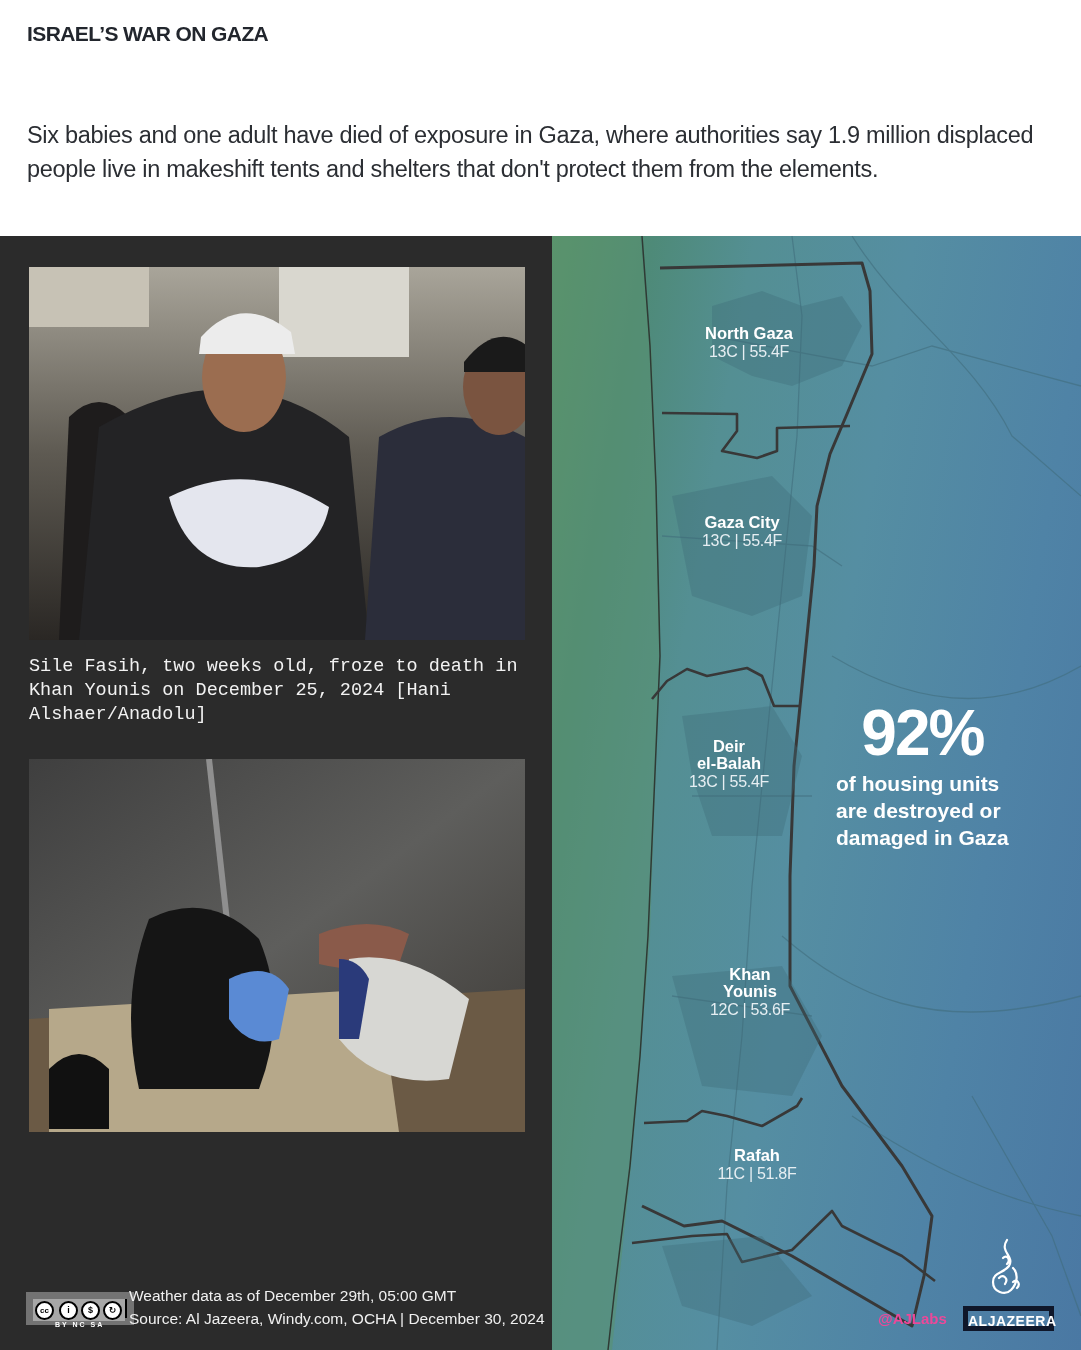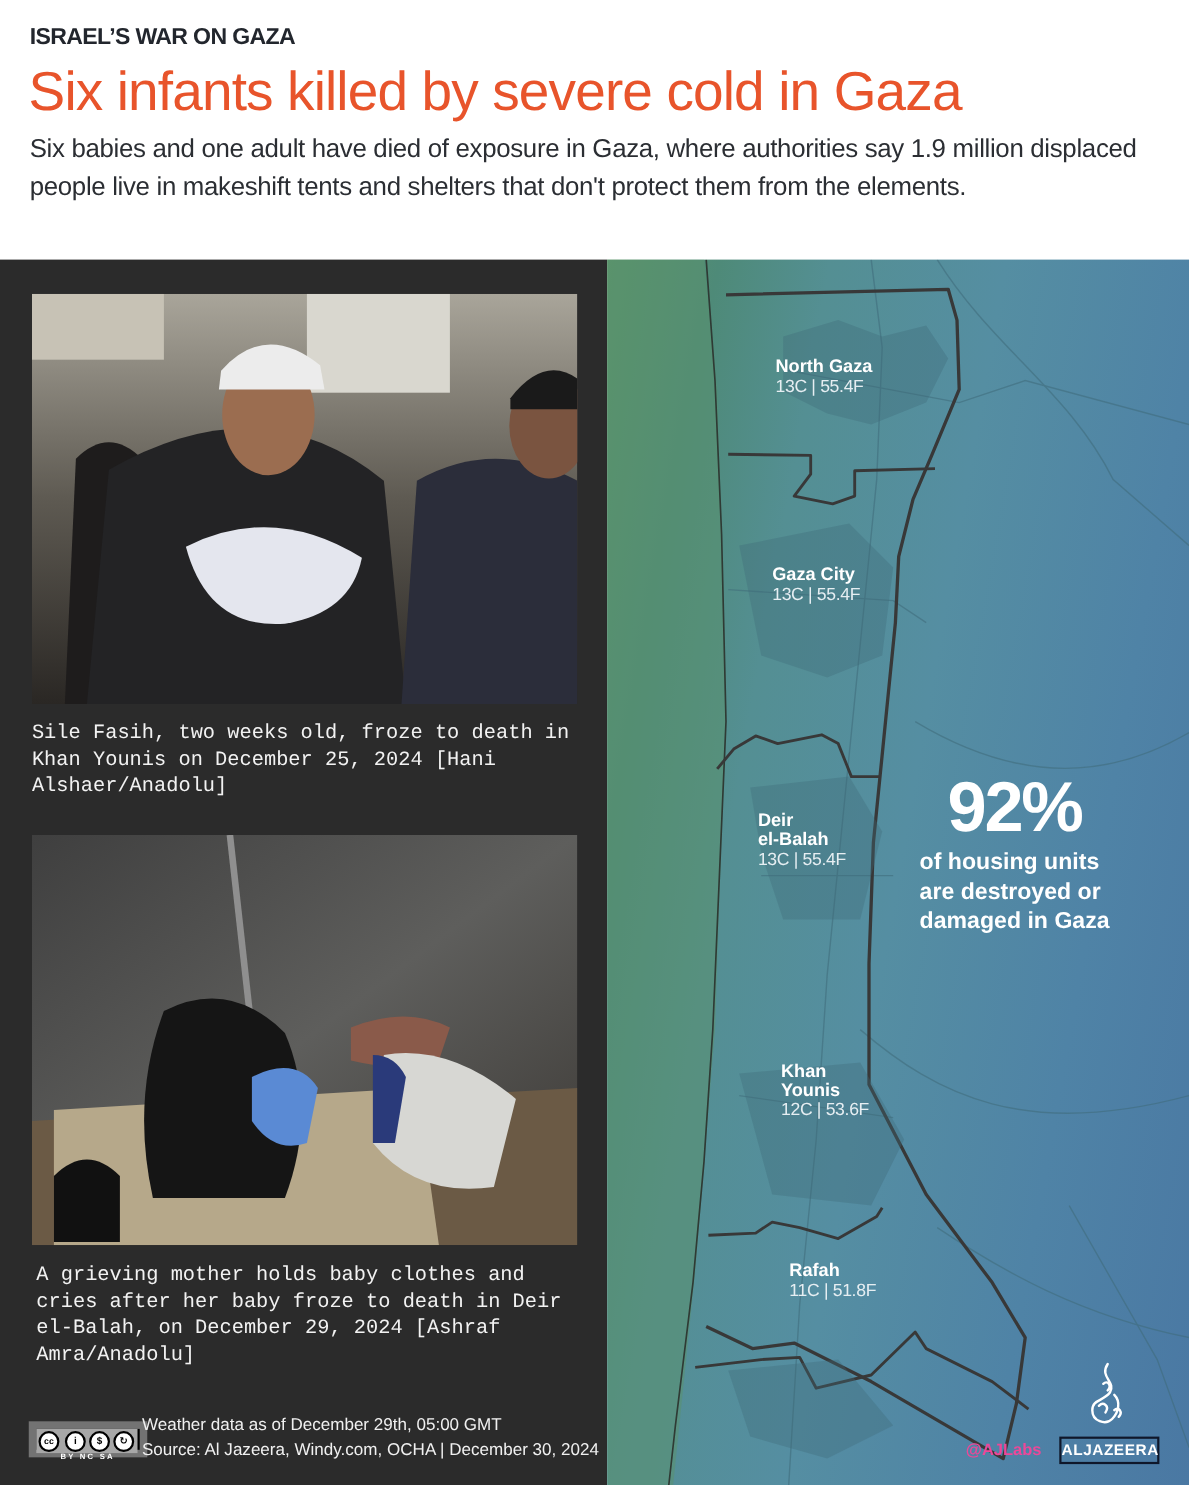--- a/index.html
+++ b/index.html
@@ -19,48 +19,47 @@
   .photo2 { top: 523px; height: 373px; }
   .photo svg { display: block; width: 100%; height: 100%; }
   .caption { position: absolute; left: 29px; width: 500px; font-size: 18.5px; line-height: 24px; color: #f2f2f2; }
   .caption1 { top: 655px; }
   .caption2 { top: 1148px; left: 33px; }
 
   
   .map { position: absolute; left: 552px; top: 236px; width: 529px; height: 1114px;
          background: linear-gradient(100deg, #5b9468 0%, #4e8a78 14%, #548f93 28%, #558ea2 50%, #4f83a6 75%, #4a78a3 100%); overflow: hidden; }
   .map svg { position: absolute; left: 0; top: 0; }
-  .region { position: absolute; color: #ffffff; transform: translateX(-50%); white-space: nowrap; }
+  .region { position: absolute; text-align: center; color: #ffffff; transform: translateX(-50%); white-space: nowrap; }
   .region .name { font-size: 16.5px; font-weight: bold; line-height: 17px; }
   .region .temp { font-size: 16px; line-height: 20px; color: #e6eef2; letter-spacing: -0.3px; }
 
   .stat { position: absolute; left: 836px; top: 700px; color: #ffffff; }
   .stat .big { font-size: 64px; font-weight: bold; letter-spacing: -2px; line-height: 66px; text-align: center; }
   .stat .desc { font-size: 21px; line-height: 27px; margin-top: 4px; font-weight: 600; }
 
   
   .footer { position: absolute; left: 0; top: 1280px; width: 640px; height: 60px; }
   .cc-badge { position: absolute; left: 26px; top: 12px; width: 108px; height: 33px; background: #000; border: 7px solid #737373; }
   .cc-badge .top { position: absolute; left: 0; top: 0; width: 92px; height: 22px; background: #a7a7a7; }
   .cc-dot { position: absolute; top: 2px; width: 19px; height: 19px; border-radius: 50%; background: #fff; border: 2px solid #000; font-size: 9px; font-weight: bold; text-align: center; line-height: 15px; color: #000; }
   .cc-labels { position: absolute; left: 22px; top: 22px; width: 70px; font-size: 7px; color: #fff; font-weight: bold; letter-spacing: 2px; }
   .foot-line { position: absolute; left: 129px; font-size: 15.5px; color: #f0f0f0; white-space: nowrap; }
   .foot-line1 { top: 7px; }
   .foot-line2 { top: 30px; }
 
   .ajlabs { position: absolute; left: 878px; top: 1310px; font-size: 15px; font-weight: bold; color: #ec4899; }
-  .aj-logo-box { position: absolute; left: 963px; top: 1306px; width: 91px; height: 25px; border: 2px solid #0f172a; color: #ffffff; font-size: 14px; font-weight: bold; text-align: center; line-height: 21px; letter-spacing: 0.5px; }
+  .aj-logo-box { position: absolute; left: 963px; top: 1306px; width: 91px; height: 25px; border: 5px solid #0f172a; color: #ffffff; font-size: 14px; font-weight: bold; text-align: center; line-height: 21px; letter-spacing: 0.5px; }
   .aj-emblem { position: absolute; left: 985px; top: 1238px; width: 42px; height: 62px; }
 </style>
 </head>
 <body>
 
 <div class="header">
   <div class="kicker">ISRAEL’S WAR ON GAZA</div>
-  <div class="headline">Six infants killed by severe cold in Gaza</div>
   <div class="dek">Six babies and one adult have died of exposure in Gaza, where authorities say 1.9 million displaced people live in makeshift tents and shelters that don't protect them from the elements.</div>
 </div>
 
 <div class="left-panel">
   <div class="photo photo1">
     <svg viewBox="0 0 496 373" preserveAspectRatio="none">
       <defs>
         <linearGradient id="bg1" x1="0" y1="0" x2="0" y2="1">
           <stop offset="0" stop-color="#a9a59a"></stop>
             <stop offset="0.5" stop-color="#5e5a52"></stop>
@@ -96,21 +95,20 @@
       <path d="M0 260 l496 -30 v143 h-496z" fill="#6b5a45"></path>
       <path d="M20 250 l330 -20 l20 143 h-350z" fill="#b6a88a"></path>
       <path d="M120 160 q60 -30 110 20 q30 70 0 150 h-120 q-20 -90 10 -170z" fill="#151515"></path>
       <path d="M200 220 q40 -20 60 10 l-10 50 q-30 10 -50 -20z" fill="#5a8ad4"></path>
       <path d="M290 175 q50 -20 90 0 l-10 30 q-40 10 -80 0z" fill="#8a5a4a"></path>
       <path d="M320 200 q60 -10 120 40 l-20 80 q-70 10 -110 -40z" fill="#d7d7d3"></path>
       <path d="M310 200 q20 0 30 20 l-10 60 h-20z" fill="#2a3a7a"></path>
       <path d="M20 310 q30 -30 60 0 v60 h-60z" fill="#111"></path>
     </svg>
   </div>
-  <div class="caption caption2" style="top:912px;">A grieving mother holds baby clothes and cries after her baby froze to death in Deir el-Balah, on December 29, 2024 [Ashraf Amra/Anadolu]</div>
 </div>
 
 <div class="map">
   <svg width="529" height="1114" viewBox="0 0 529 1114">
 
     <path d="M88 0 L100 120 L108 400 L98 700 L80 920 L60 1114 L0 1114 L0 0 Z" fill="#5a9270" opacity="0.55"></path>
 
     <path d="M90 0 L98 110 L104 250 L108 420 L102 560 L96 700 L88 820 L78 930 L62 1060 L56 1114" stroke="#2f3a34" stroke-width="1.5" fill="none"></path>
 
     <g stroke="#3f6b7a" stroke-width="1.3" fill="none" opacity="0.55">

